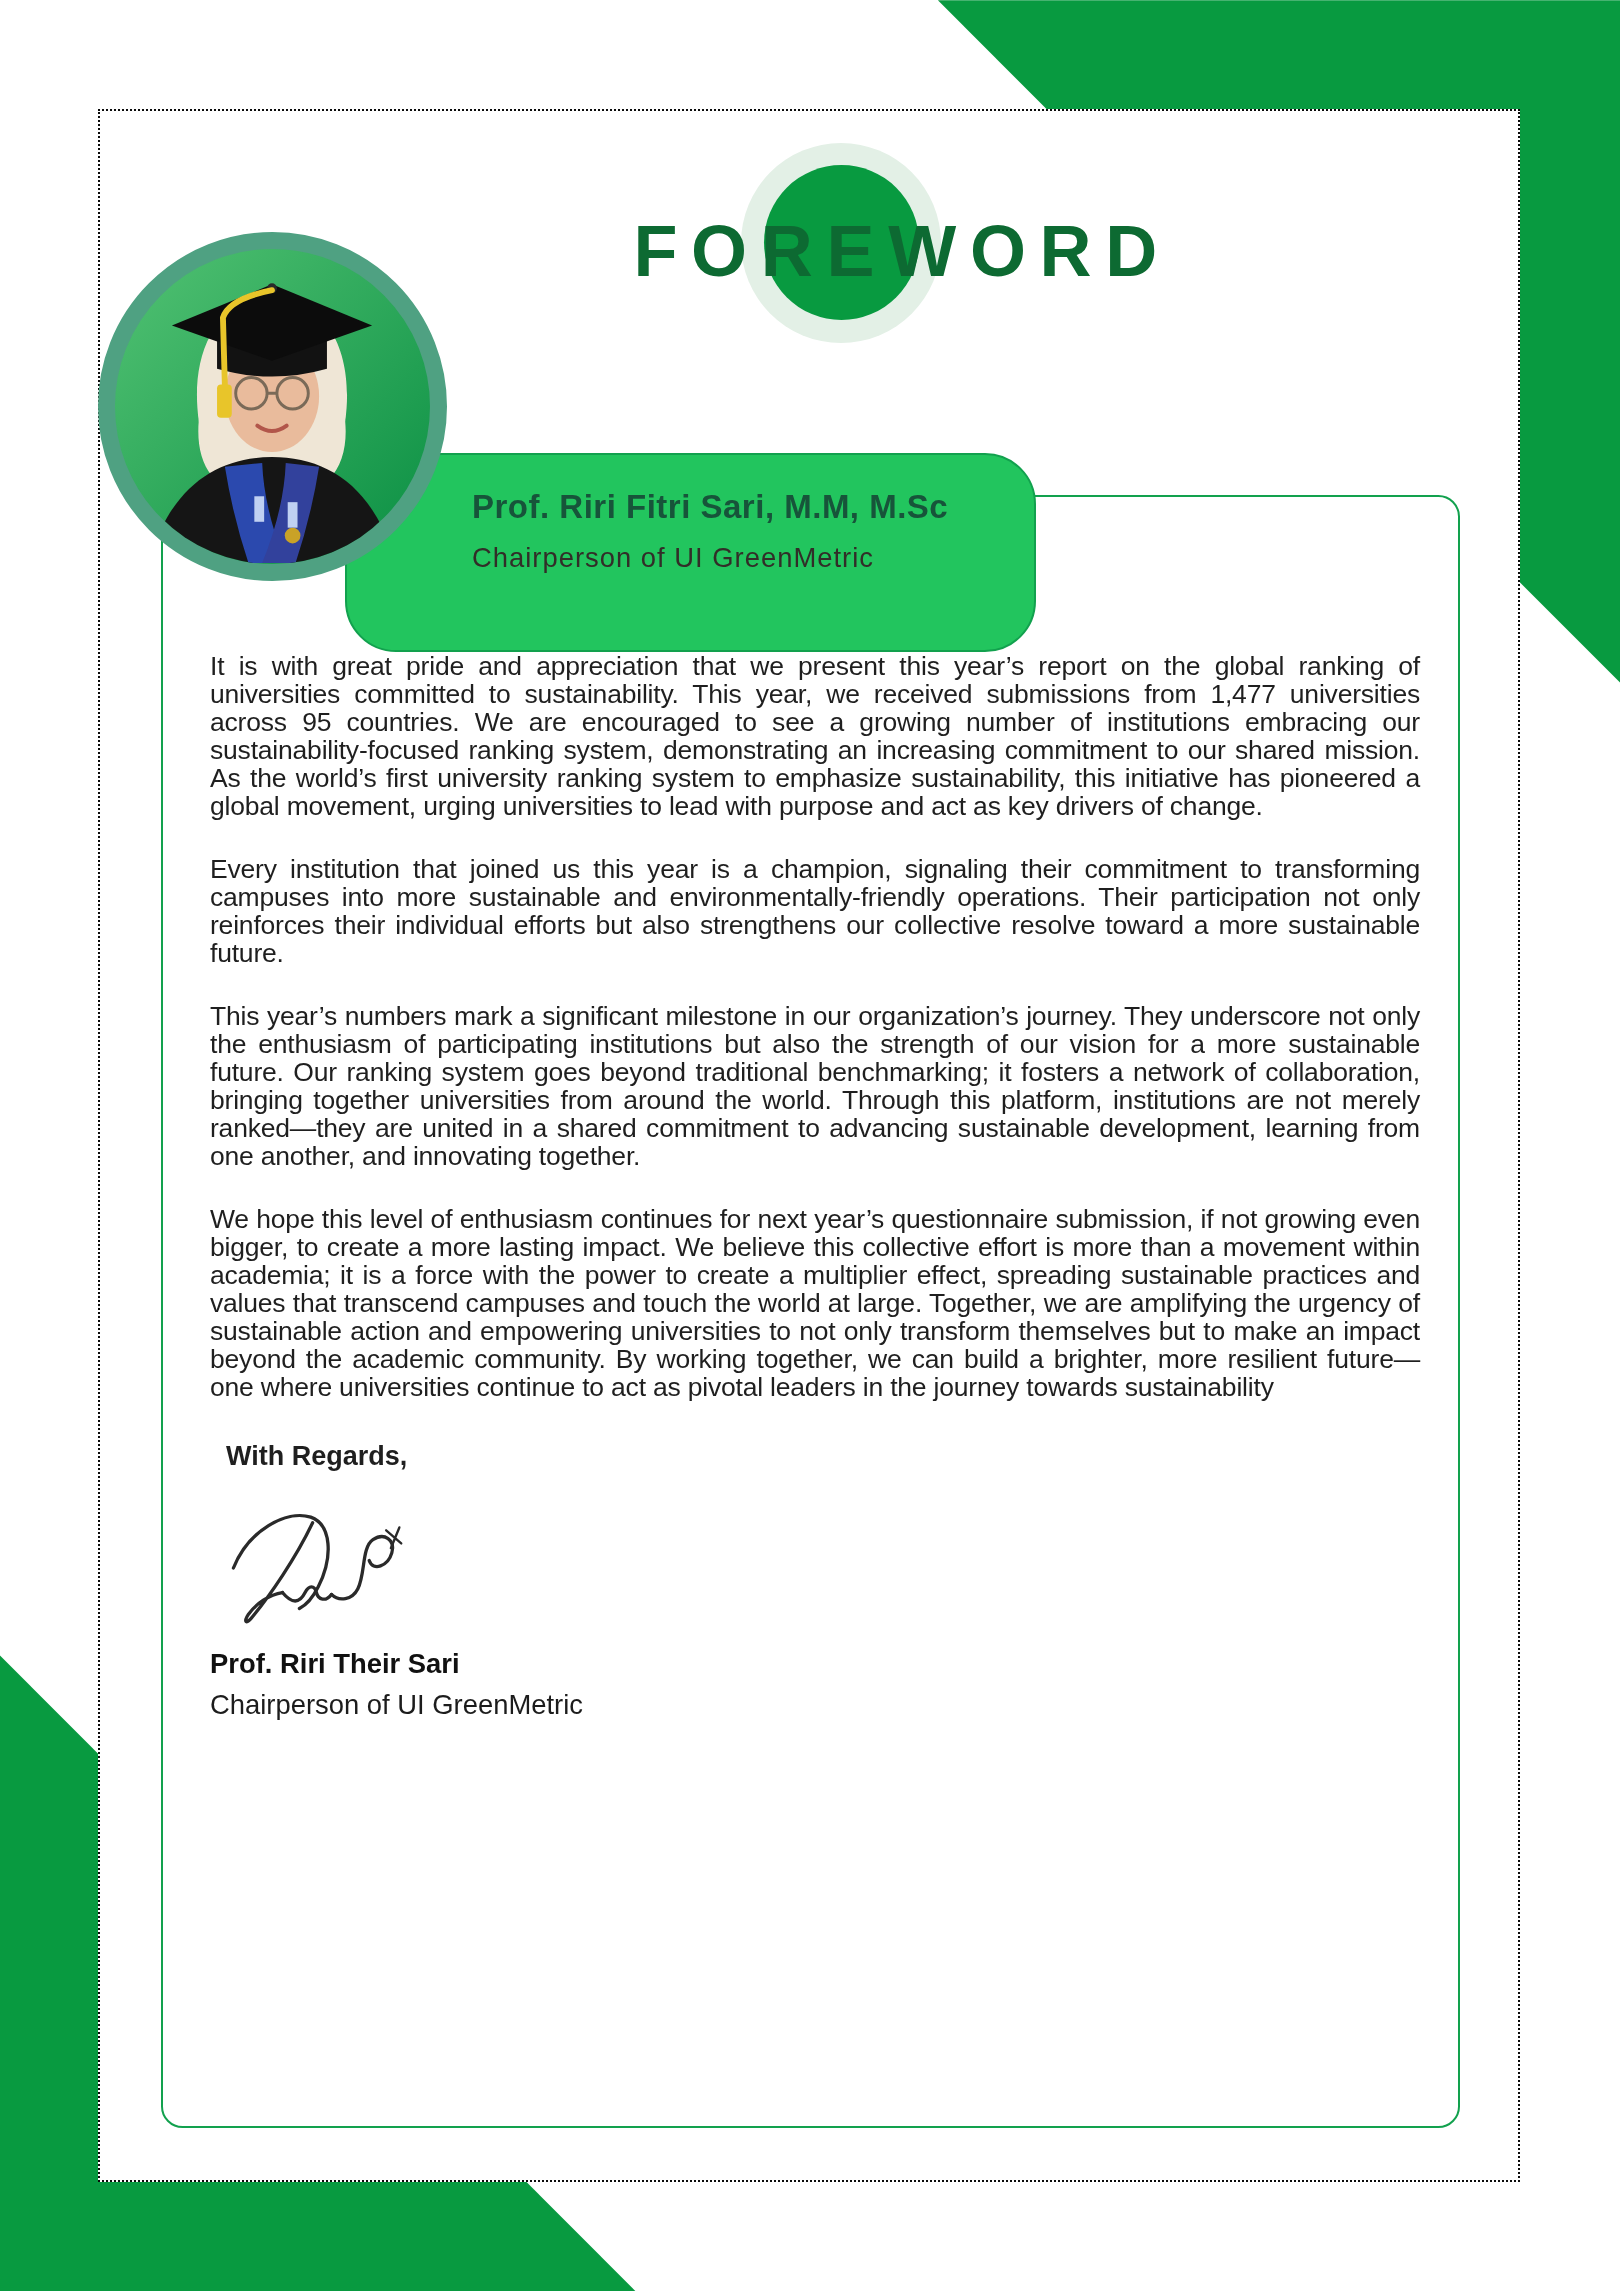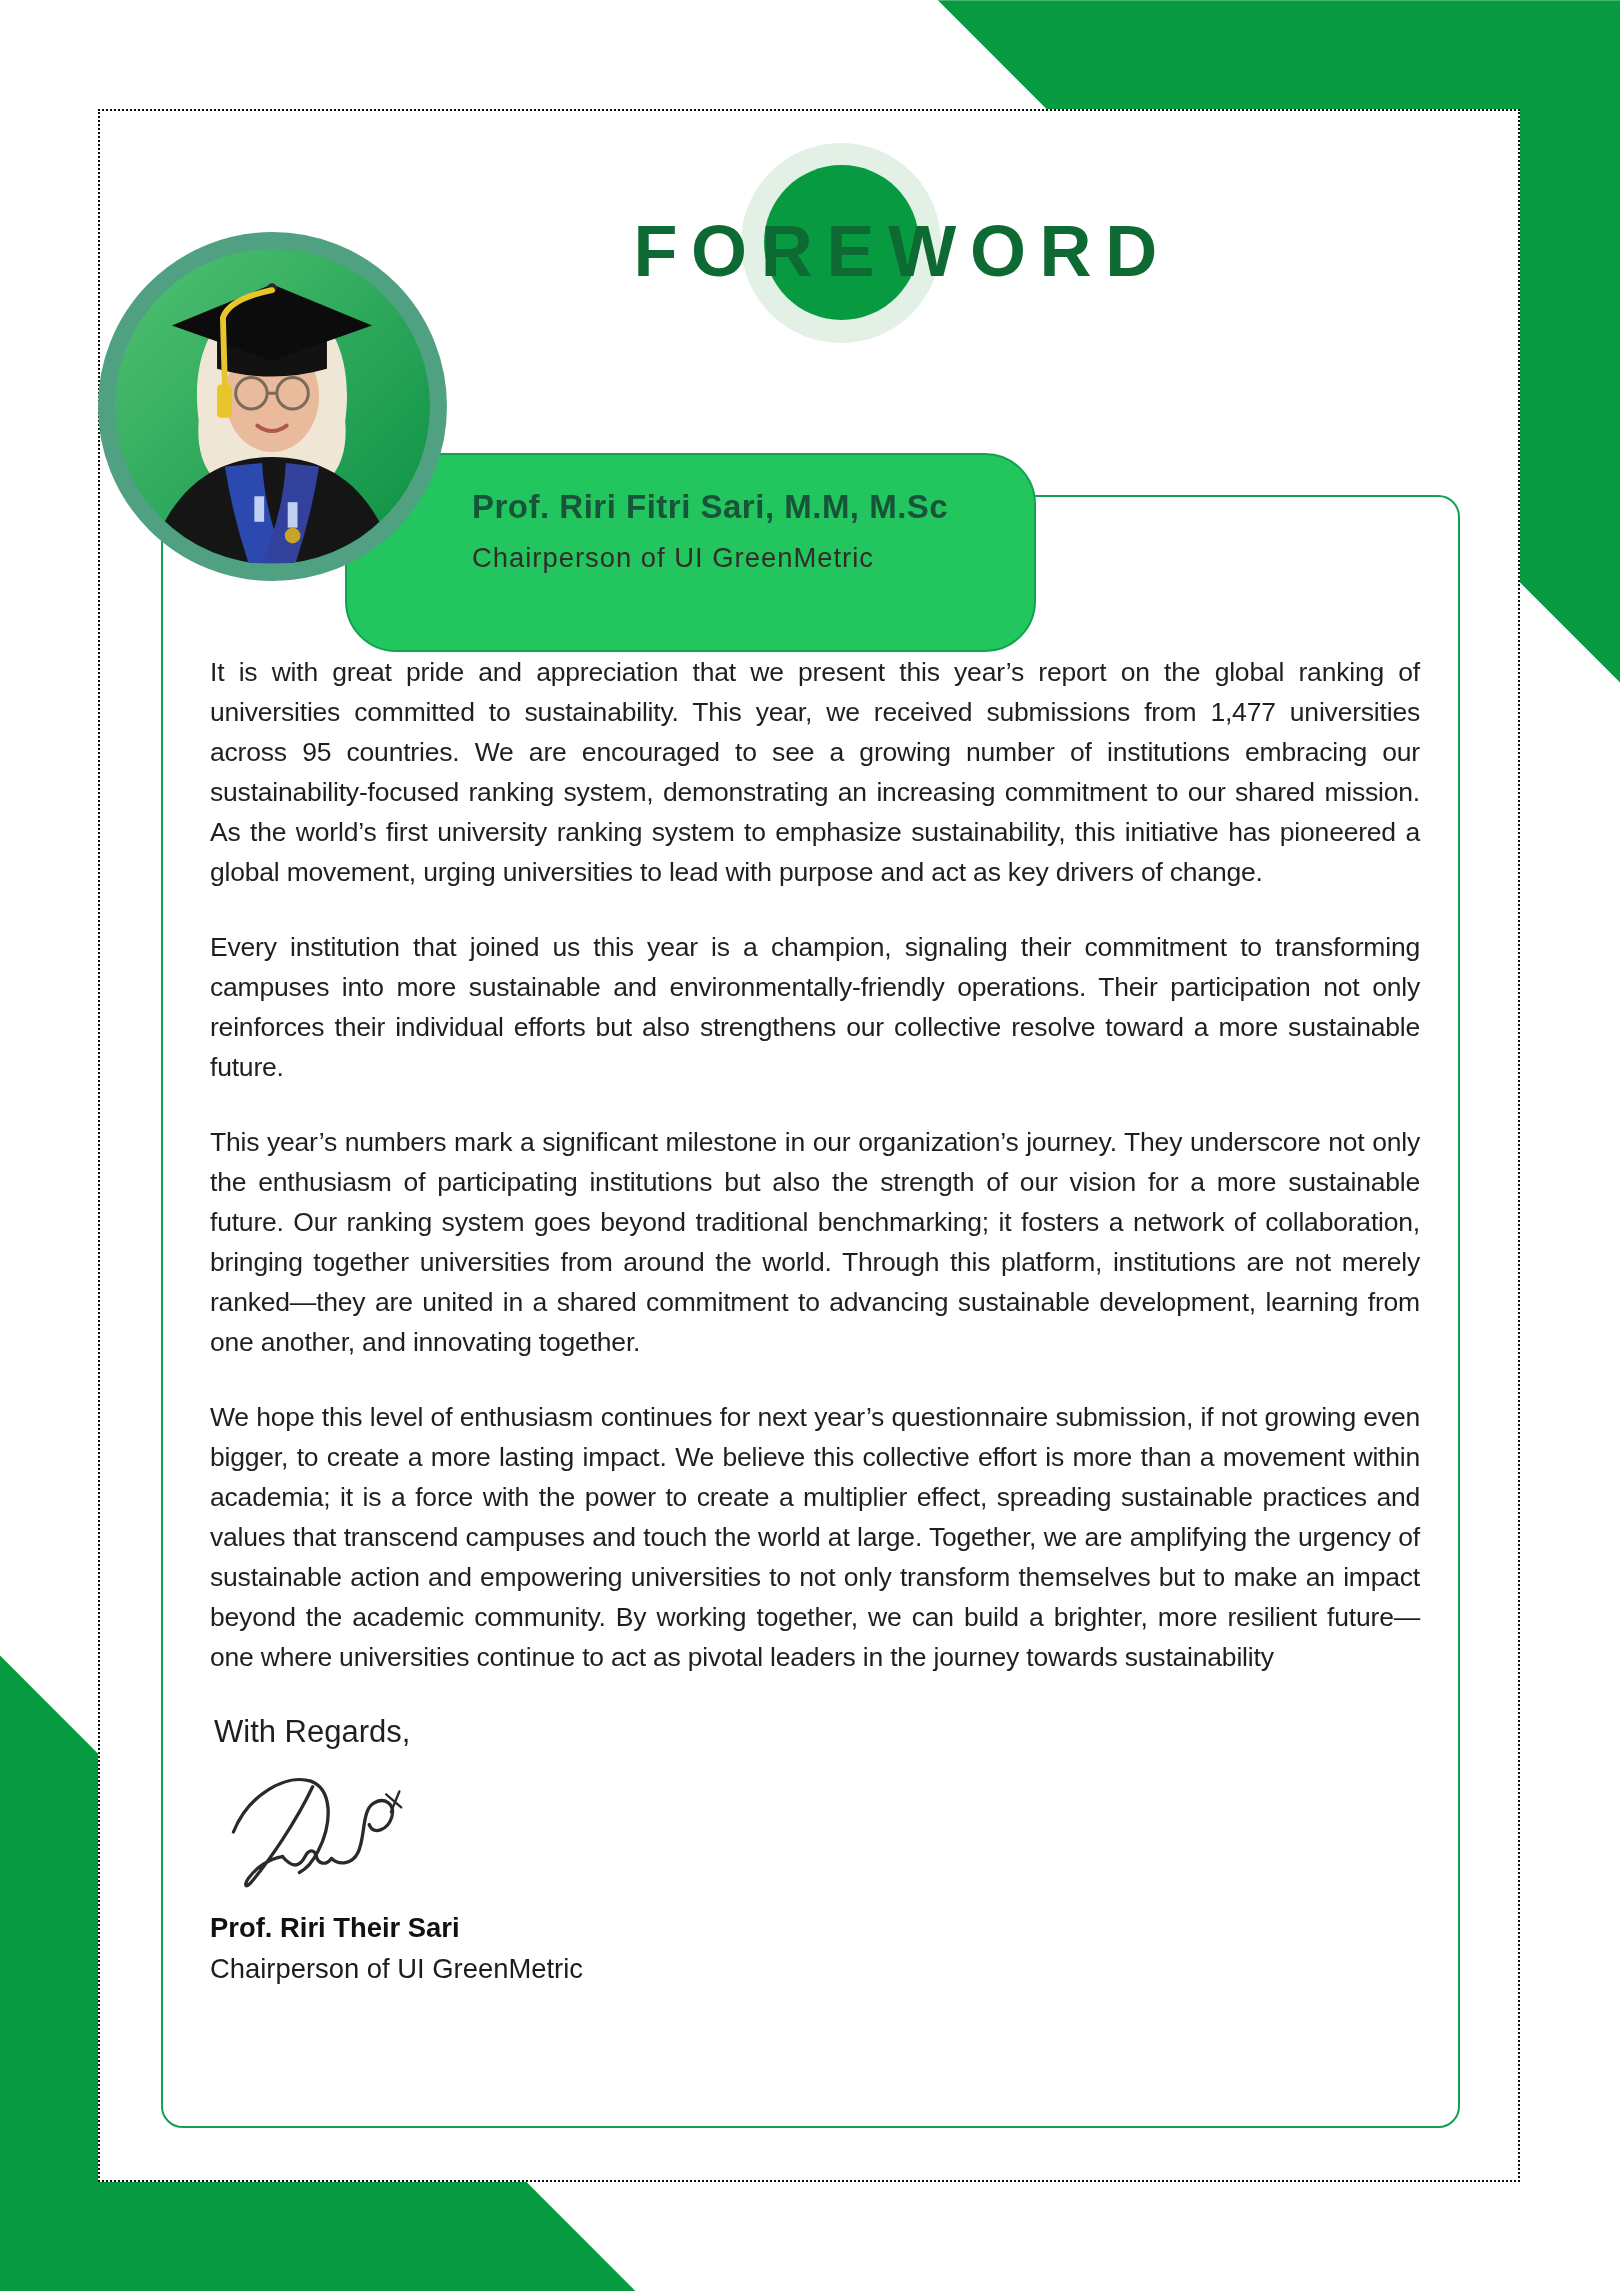--- a/index.html
+++ b/index.html
@@ -50,24 +50,24 @@
   .banner-role{font-size:27.4px;color:#322D28;margin-top:15.7px;letter-spacing:1px;}
   
   .photo{
     position:absolute;left:98px;top:232px;width:349px;height:349px;border-radius:50%;
     border:17.6px solid var(--ring-green);box-sizing:border-box;z-index:8;overflow:hidden;
     background:linear-gradient(135deg,#52c273 0%,#0a8f43 100%);
   }
   .photo svg{display:block;width:314px;height:314px;}
   
   .letter p.body-par{
-    margin:0 0 35px 0;font-size:26.5px;line-height:40px;color:var(--ink);
+    margin:0 0 35px 0;font-size:26.5px;line-height:28px;color:var(--ink);
     text-align:justify;letter-spacing:-0.2px;
   }
-  .closing{margin:4px;font-size:31px;line-height:40px;color:var(--ink);}
+  .closing{margin:16px;font-size:27px;line-height:40px;color:var(--ink);font-weight:bold;}
   .signature{margin:9.8px 0 0 5.9px;}
   .signer-name{margin:9.8px 0 0 0;font-size:27.4px;font-weight:bold;color:#111;}
   .signer-role{margin:9.8px 0 0 0;font-size:27.4px;color:#1c1c1c;}
 </style>
 </head>
 <body>
 
 <div class="page">
 
   <svg class="bg-accents" width="1620" height="2292" viewBox="0 0 1653 2338">

